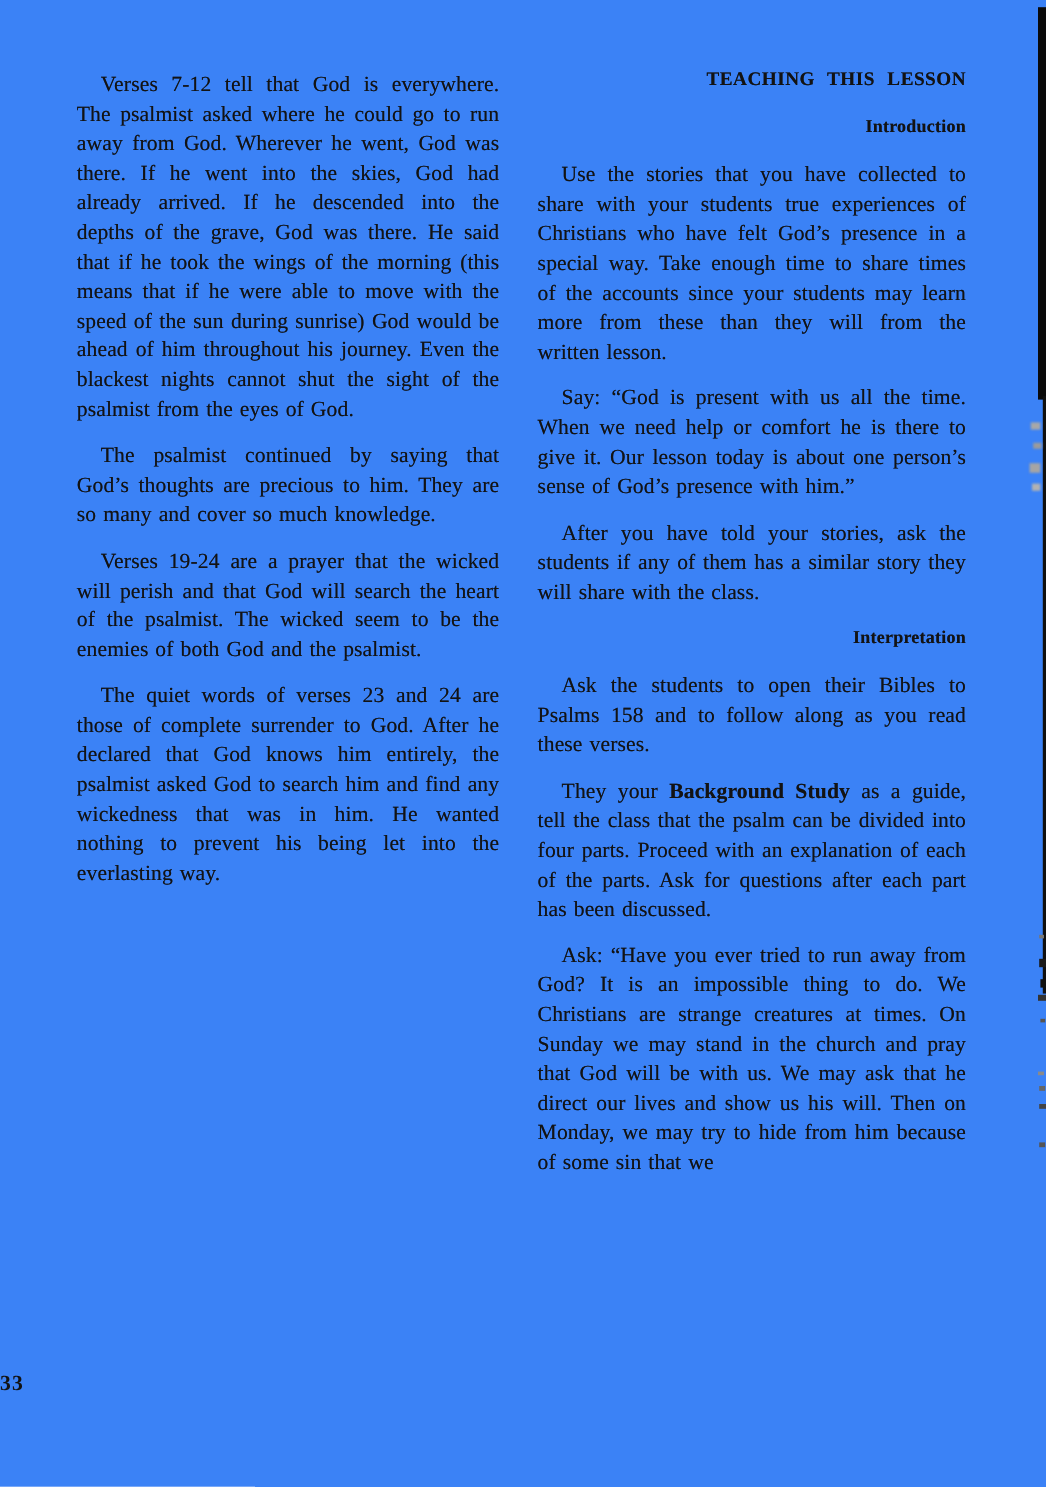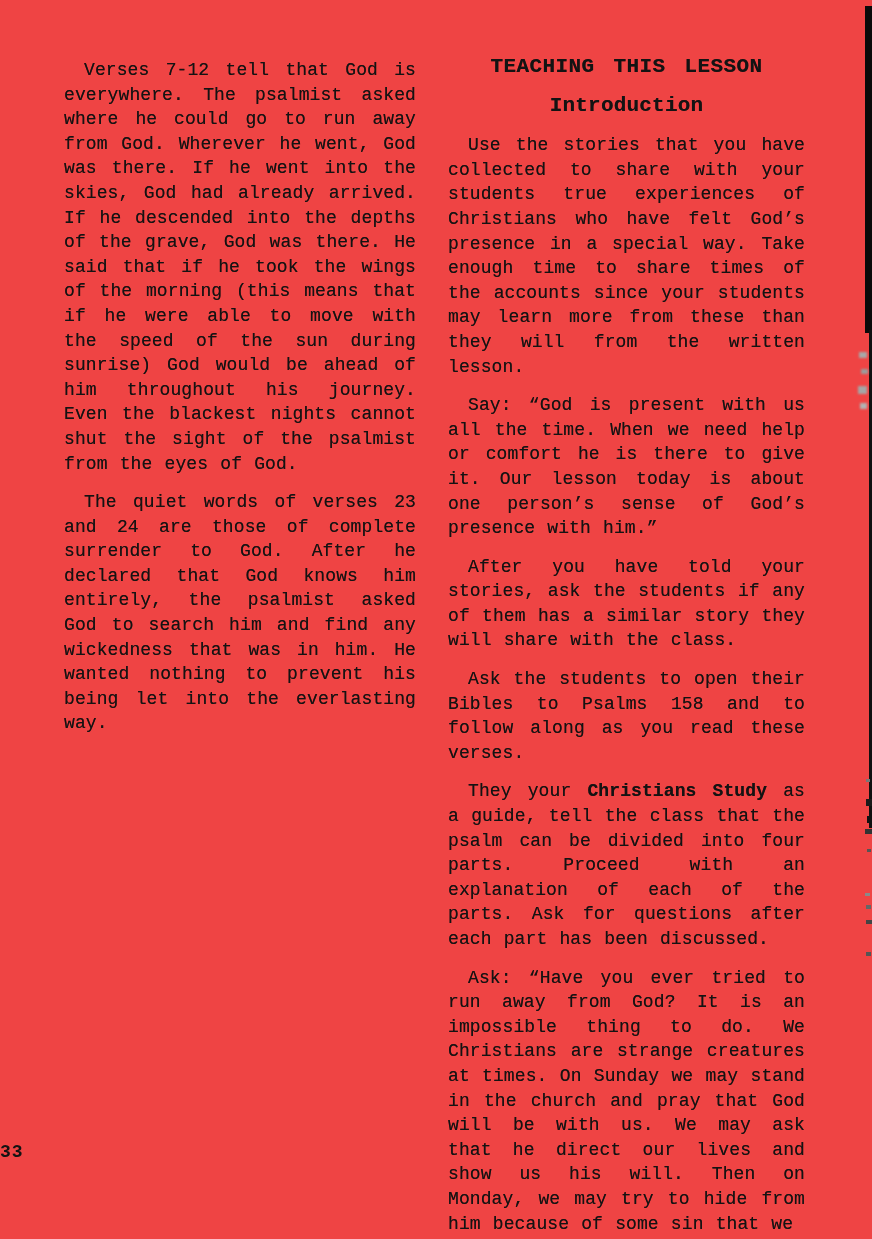--- a/index.html
+++ b/index.html
@@ -4,46 +4,46 @@
 <style>
   html, body { margin: 0; padding: 0; }
   body {
     width: 872px; height: 1239px;
     background: #fdfdfd;
     position: relative;
     overflow: hidden;
     font-family: "Liberation Serif", "DejaVu Serif", serif;
     color: #131313;
   }
-  .page { position: absolute; inset: 0; background: #ef4444; font-family: Liberation Mono, monospace; }
+  .page { position: absolute; inset: 0; background: #3b82f6; }
 
   .col {
     position: absolute;
     text-align: justify;
     font-size: 18px;
     line-height: 24.6px;
     letter-spacing: 0.1px;
     word-spacing: 1.2px;
     text-shadow: 0 0 0.5px rgba(10,10,10,0.6);
   }
   .col-left  { left: 64px;  top: 58px; width: 352px; }
   .col-right { left: 448px; top: 55px; width: 357px; }
 
   .col p { margin: 0 0 14px 0; text-indent: 20px; }
 
   .h-section {
-    font-size: 21px; font-weight: bold;
+    font-size: 16px; font-weight: bold;
     letter-spacing: 0.4px; word-spacing: 6px;
     margin: 0 0 14px 0; line-height: 24.6px;
-    text-align: center;
+    text-align: right;
   }
   .h-sub {
-    font-size: 21px; font-weight: bold;
+    font-size: 15px; font-weight: bold;
     margin: 0 0 15px 0; line-height: 24.6px;
-    text-align: center; letter-spacing: 0.2px;
+    text-align: right; letter-spacing: 0.2px;
   }
   .bold-inline { font-weight: bold; }
 
   .page-number {
     position: absolute;
     left: 0; top: 1142px; width: 850px;
     text-align: left;
     font-size: 18px; font-weight: bold;
     letter-spacing: 1px;
   }
@@ -67,31 +67,34 @@
   .d8 { left: 866px; top: 920px; width: 6px; height: 4px; background: #444; }
   .d9 { left: 866px; top: 952px; width: 5px; height: 4px; background: #555; }
 </style>
 </head>
 <body>
 
 <div class="page">
 
   <div class="col col-left">
     <p>Verses 7-12 tell that God is everywhere. The psalmist asked where he could go to run away from God. Wherever he went, God was there. If he went into the skies, God had already arrived. If he descended into the depths of the grave, God was there. He said that if he took the wings of the morning (this means that if he were able to move with the speed of the sun during sunrise) God would be ahead of him throughout his journey. Even the blackest nights cannot shut the sight of the psalmist from the eyes of God.</p>
+    <p>The psalmist continued by saying that God’s thoughts are precious to him. They are so many and cover so much knowledge.</p>
+    <p>Verses 19-24 are a prayer that the wicked will perish and that God will search the heart of the psalmist. The wicked seem to be the enemies of both God and the psalmist.</p>
     <p>The quiet words of verses 23 and 24 are those of complete surrender to God. After he declared that God knows him entirely, the psalmist asked God to search him and find any wickedness that was in him. He wanted nothing to prevent his being let into the everlasting way.</p>
   </div>
 
   <div class="col col-right">
     <div class="h-section">TEACHING THIS LESSON</div>
     <div class="h-sub">Introduction</div>
     <p>Use the stories that you have collected to share with your students true experiences of Christians who have felt God’s presence in a special way. Take enough time to share times of the accounts since your students may learn more from these than they will from the written lesson.</p>
     <p>Say: “God is present with us all the time. When we need help or comfort he is there to give it. Our lesson today is about one person’s sense of God’s presence with him.”</p>
     <p>After you have told your stories, ask the students if any of them has a similar story they will share with the class.</p>
+    <div class="h-sub">Interpretation</div>
     <p>Ask the students to open their Bibles to Psalms 158 and to follow along as you read these verses.</p>
-    <p><span>They your </span><span class="bold-inline">Christians Study</span><span> as a guide, tell the class that the psalm can be divided into four parts. Proceed with an explanation of each of the parts. Ask for questions after each part has been discussed.</span></p>
+    <p><span>They your </span><span class="bold-inline">Background Study</span><span> as a guide, tell the class that the psalm can be divided into four parts. Proceed with an explanation of each of the parts. Ask for questions after each part has been discussed.</span></p>
     <p>Ask: “Have you ever tried to run away from God? It is an impossible thing to do. We Christians are strange creatures at times. On Sunday we may stand in the church and pray that God will be with us. We may ask that he direct our lives and show us his will. Then on Monday, we may try to hide from him because of some sin that we</p>
   </div>
 
   <div class="page-number">33</div>
 
   <div class="artifact a-bar"></div>
   <div class="artifact a-line"></div>
   <div class="artifact a-smudge sm1"></div>
   <div class="artifact a-smudge sm2"></div>
   <div class="artifact a-smudge sm3"></div>

